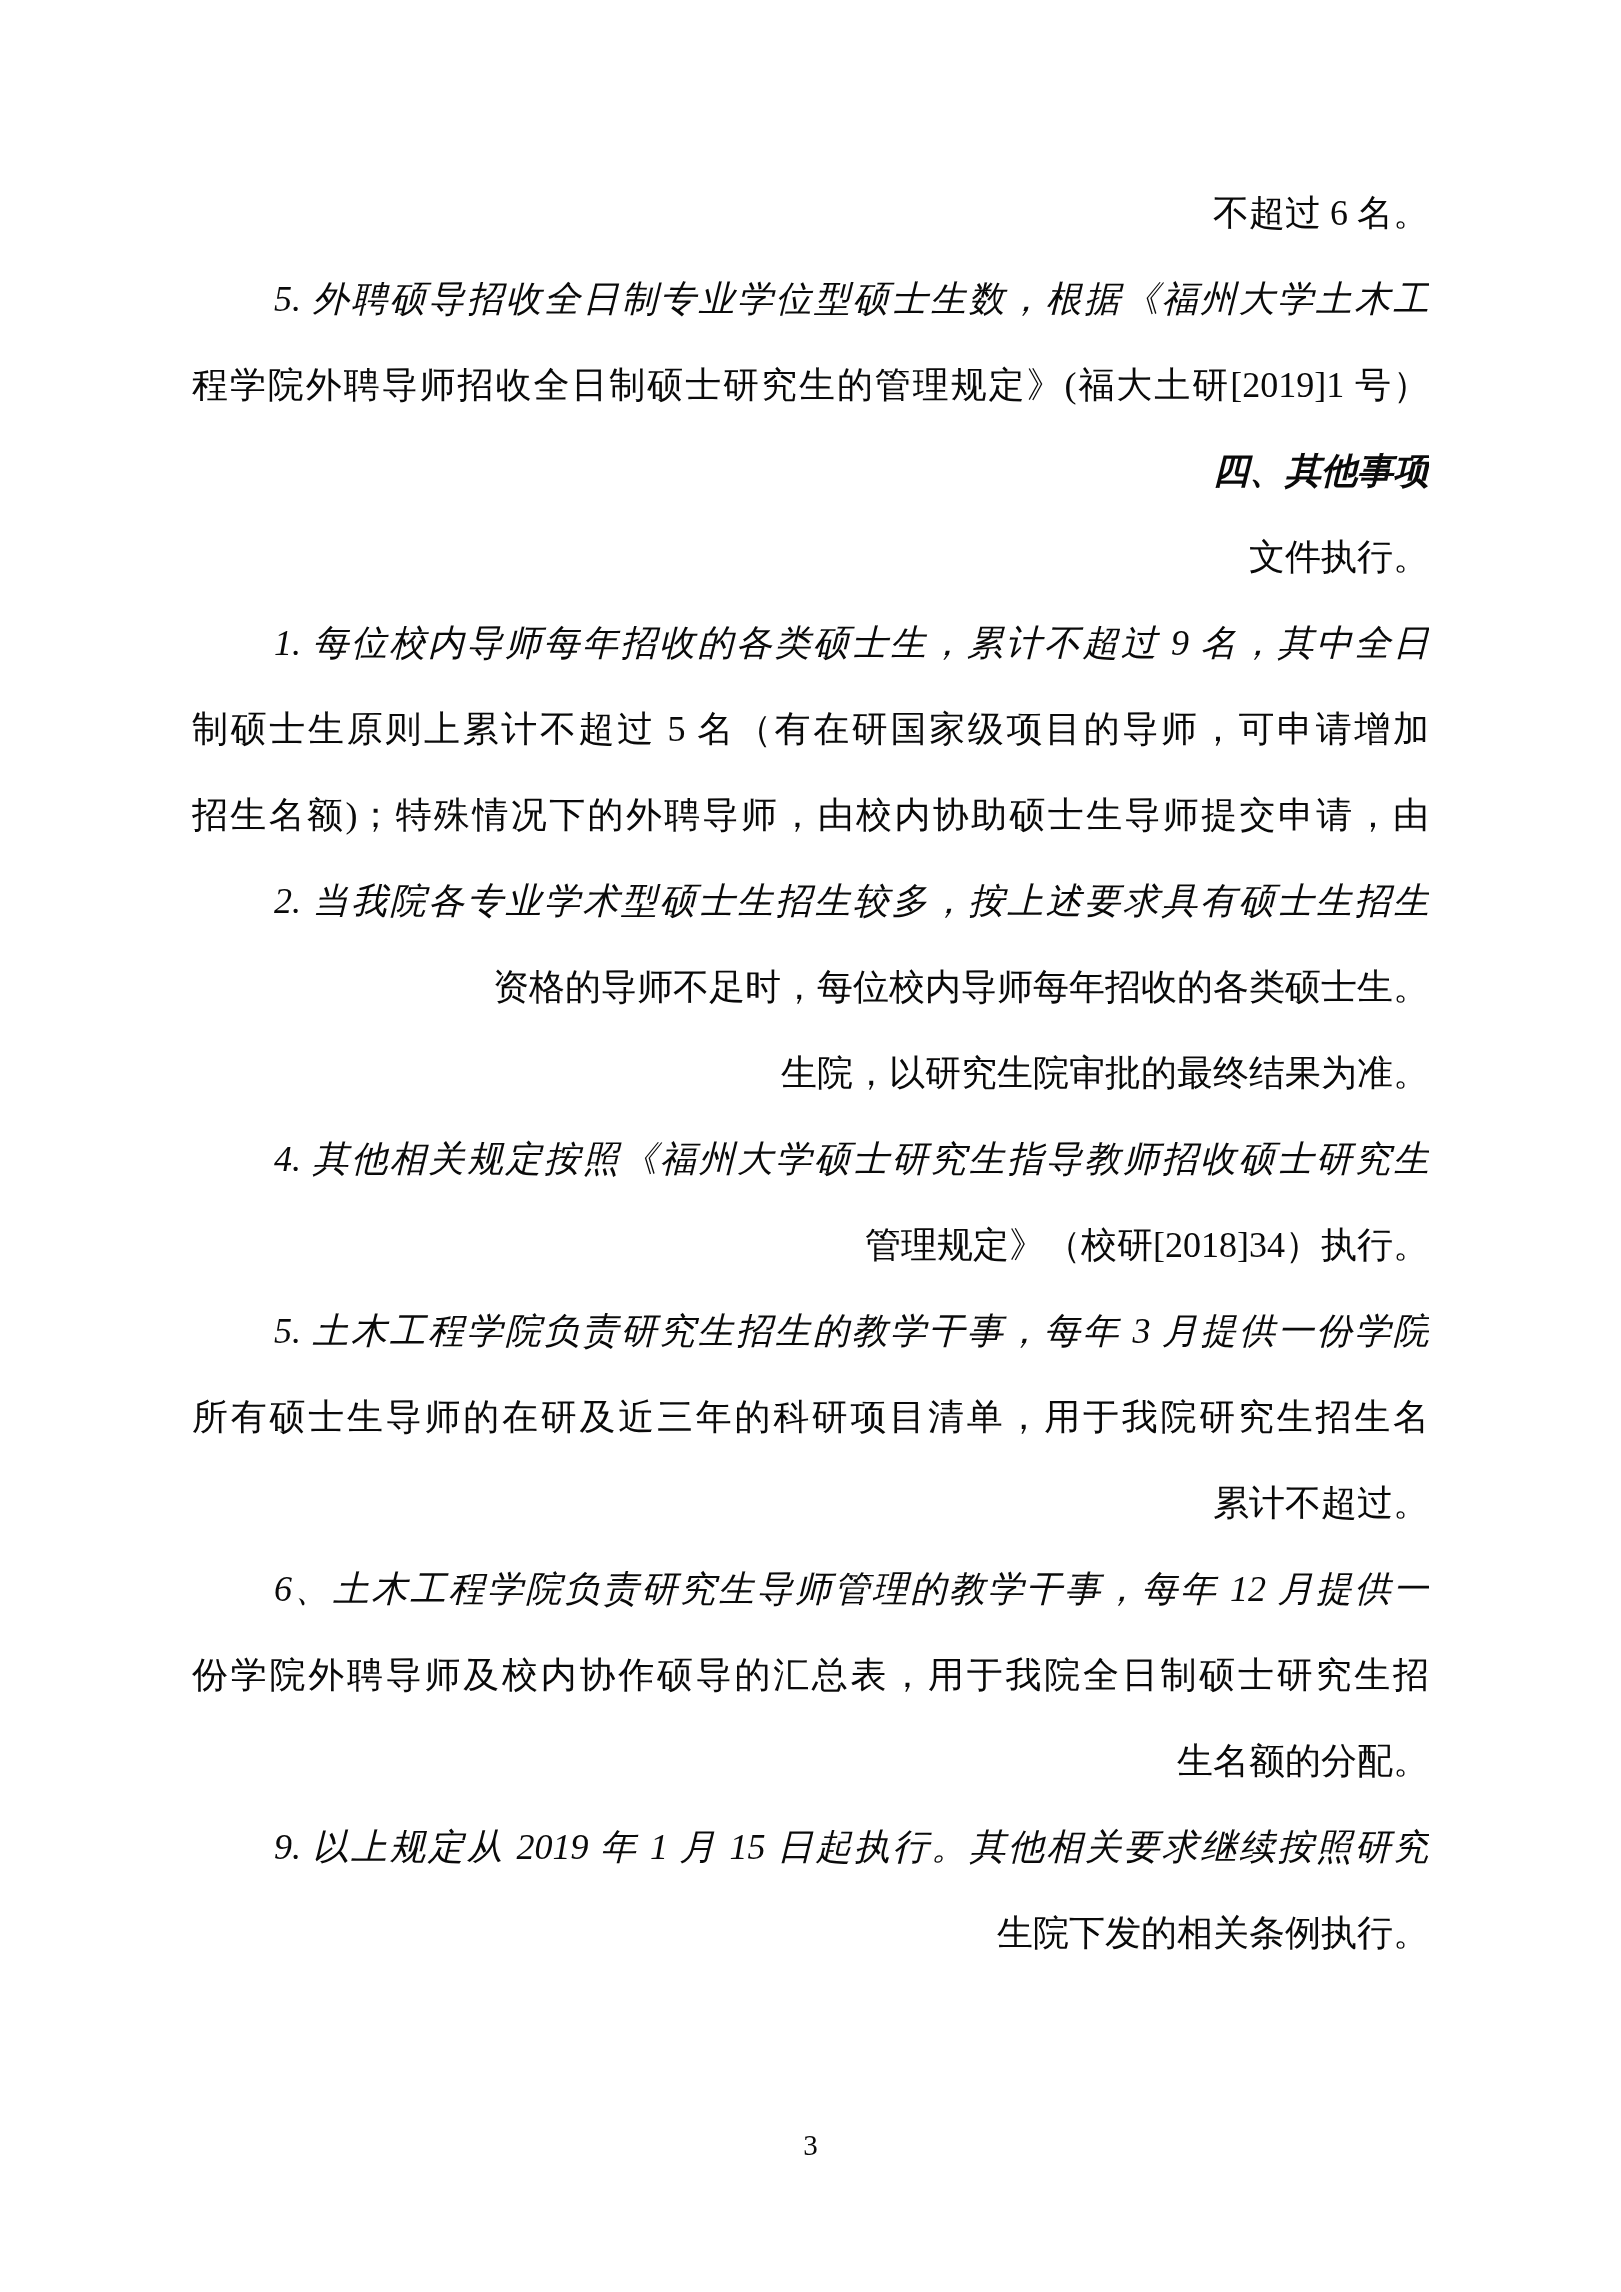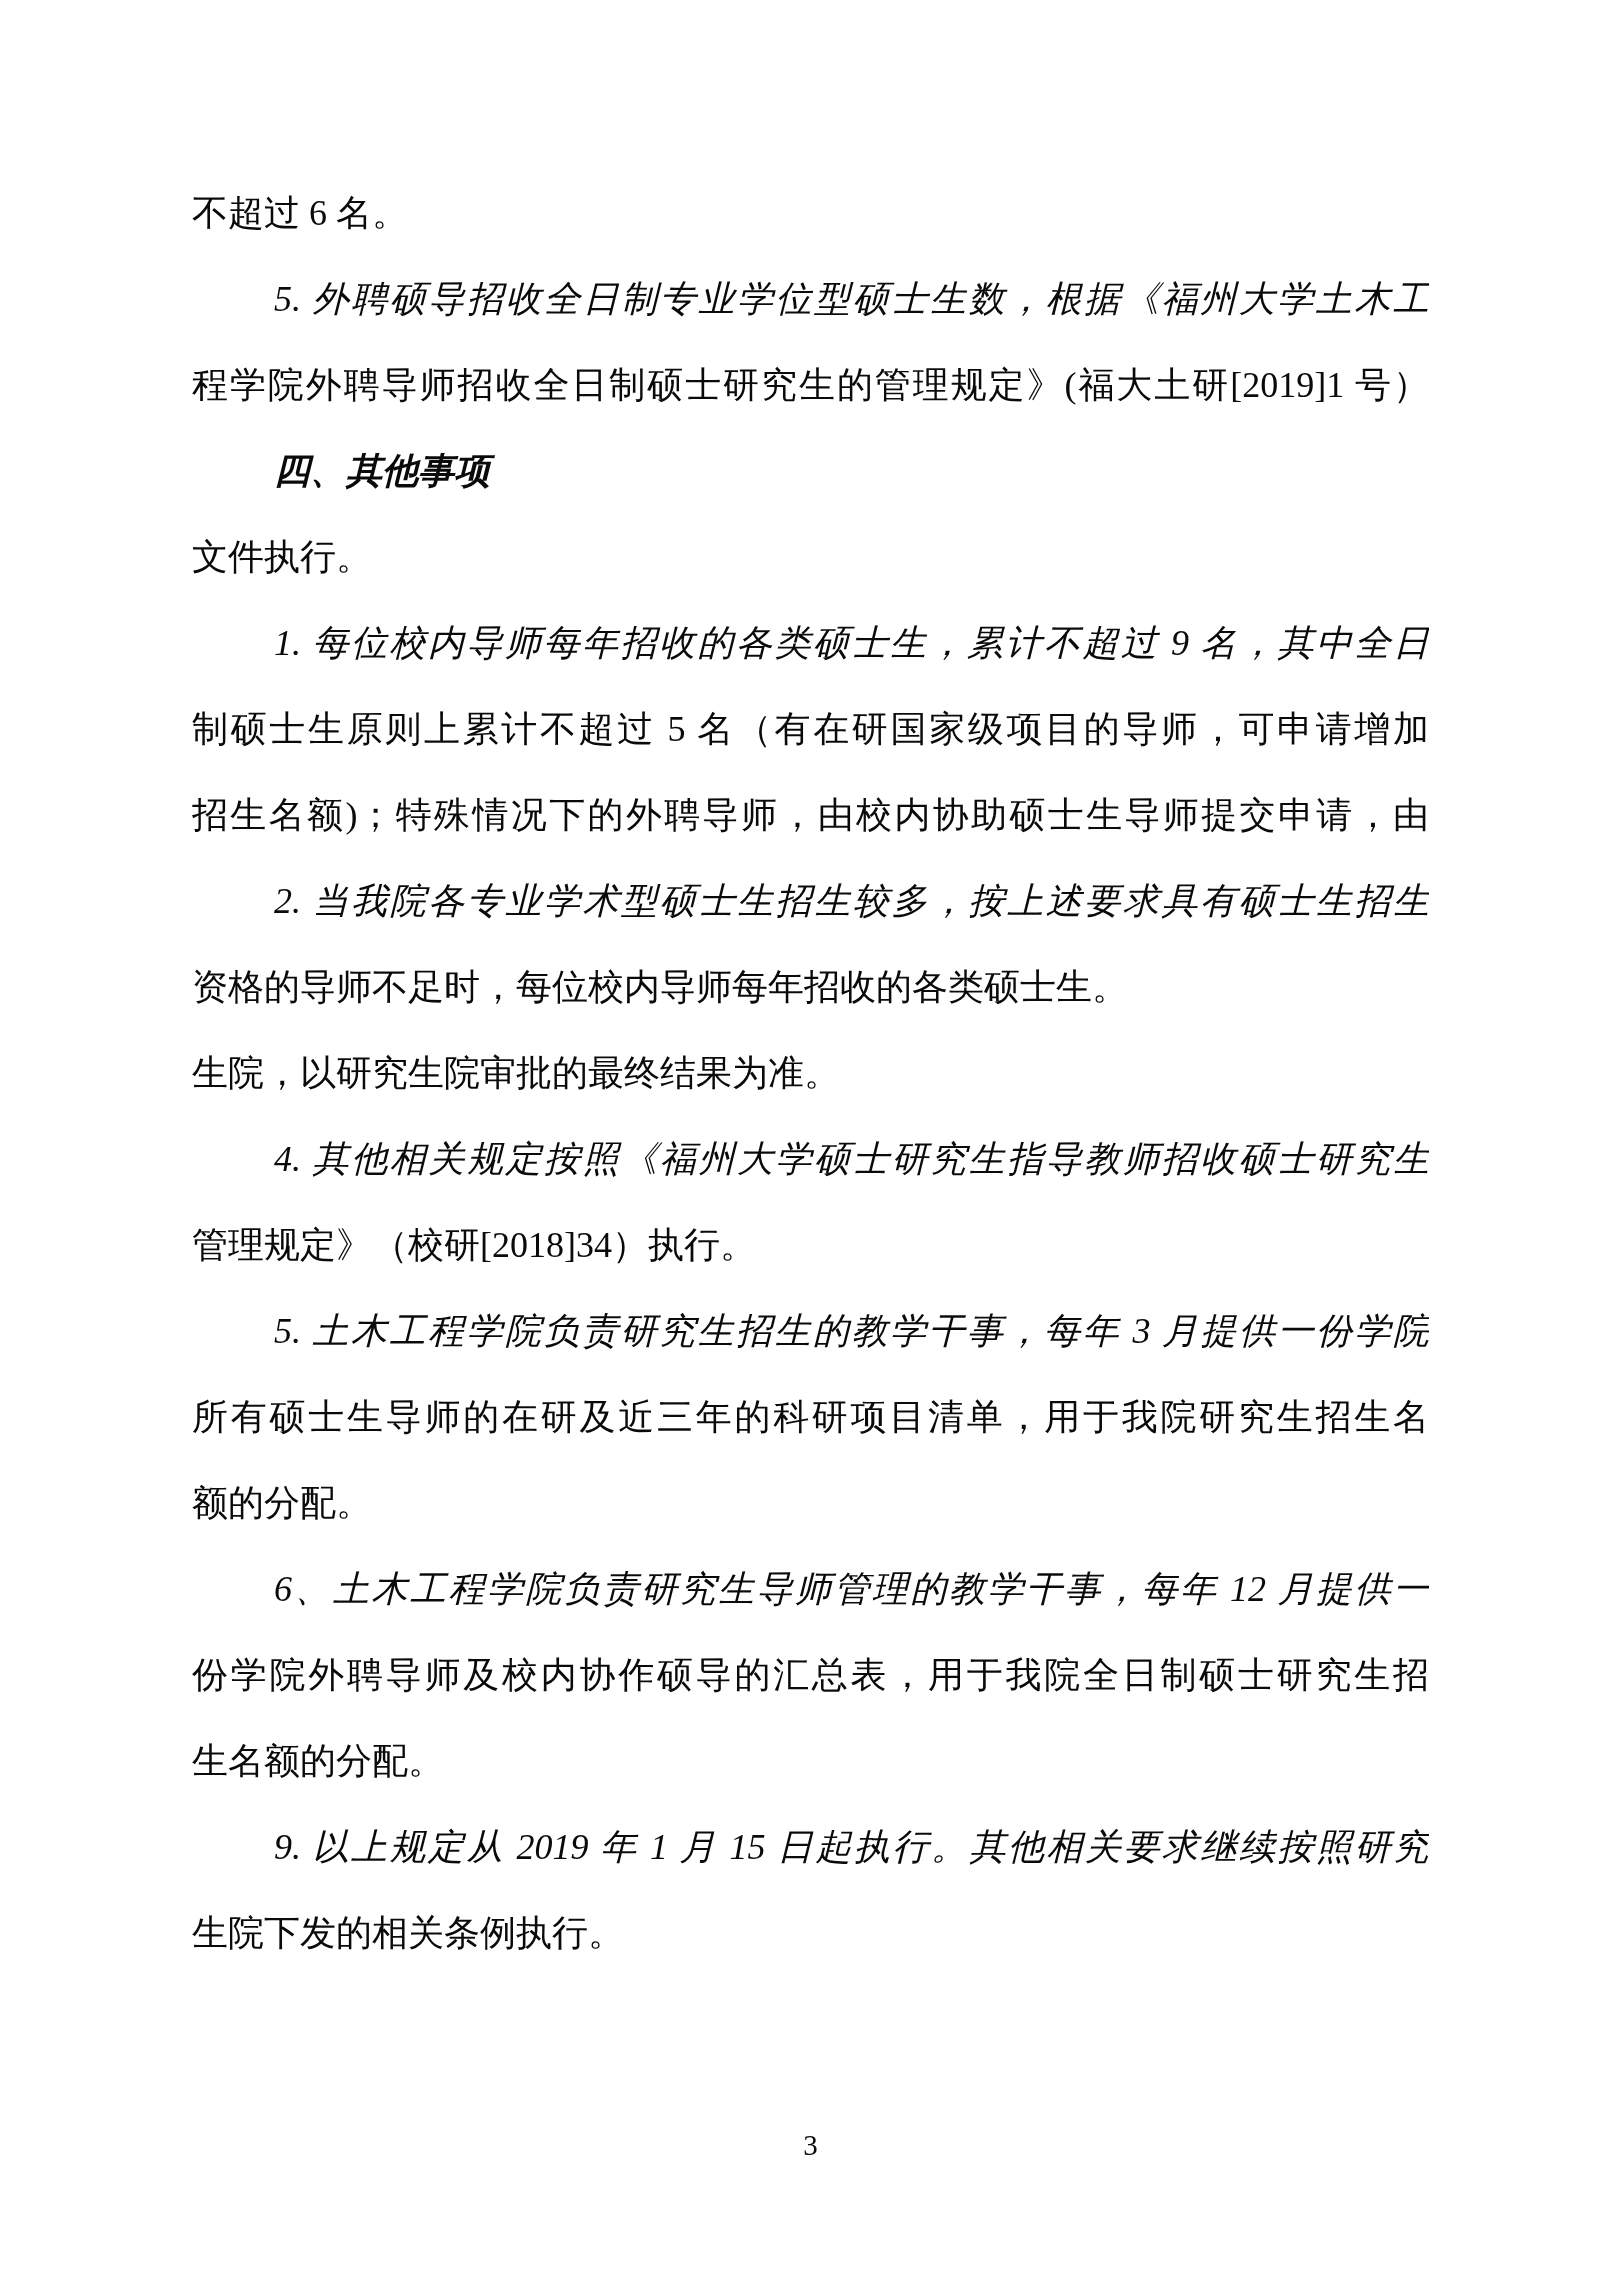--- a/index.html
+++ b/index.html
@@ -26,21 +26,21 @@
     top: 170px;
     width: 1237px;
   }
   .line {
     display: block;
     height: 86px;
     line-height: 86px;
     font-size: 36px;
     letter-spacing: 0;
     overflow: hidden;
-    text-align: left;
+    text-align: right;
     white-space: nowrap;
   }
   
   .line.full {
     white-space: normal;
     text-align: justify;
     text-align-last: justify;
   }
   
   .line.indent {
@@ -74,21 +74,21 @@
     <div class="line indent full">1. 每位校内导师每年招收的各类硕士生，累计不超过 9 名，其中全日</div>
     <div class="line full">制硕士生原则上累计不超过 5 名（有在研国家级项目的导师，可申请增加</div>
     <div class="line full">招生名额)；特殊情况下的外聘导师，由校内协助硕士生导师提交申请，由</div>
     <div class="line indent full">2. 当我院各专业学术型硕士生招生较多，按上述要求具有硕士生招生</div>
     <div class="line">资格的导师不足时，每位校内导师每年招收的各类硕士生。</div>
     <div class="line">生院，以研究生院审批的最终结果为准。</div>
     <div class="line indent full">4. 其他相关规定按照《福州大学硕士研究生指导教师招收硕士研究生</div>
     <div class="line">管理规定》（校研[2018]34）执行。</div>
     <div class="line indent full">5. 土木工程学院负责研究生招生的教学干事，每年 3 月提供一份学院</div>
     <div class="line full">所有硕士生导师的在研及近三年的科研项目清单，用于我院研究生招生名</div>
-    <div class="line">额的分配。</div>
+    <div class="line">累计不超过。</div>
     <div class="line indent full">6、土木工程学院负责研究生导师管理的教学干事，每年 12 月提供一</div>
     <div class="line full">份学院外聘导师及校内协作硕导的汇总表，用于我院全日制硕士研究生招</div>
     <div class="line">生名额的分配。</div>
     <div class="line indent full">9. 以上规定从 2019 年 1 月 15 日起执行。其他相关要求继续按照研究</div>
     <div class="line">生院下发的相关条例执行。</div>
   </div>
   <div class="page-number">3</div>
 </div>
 
 

